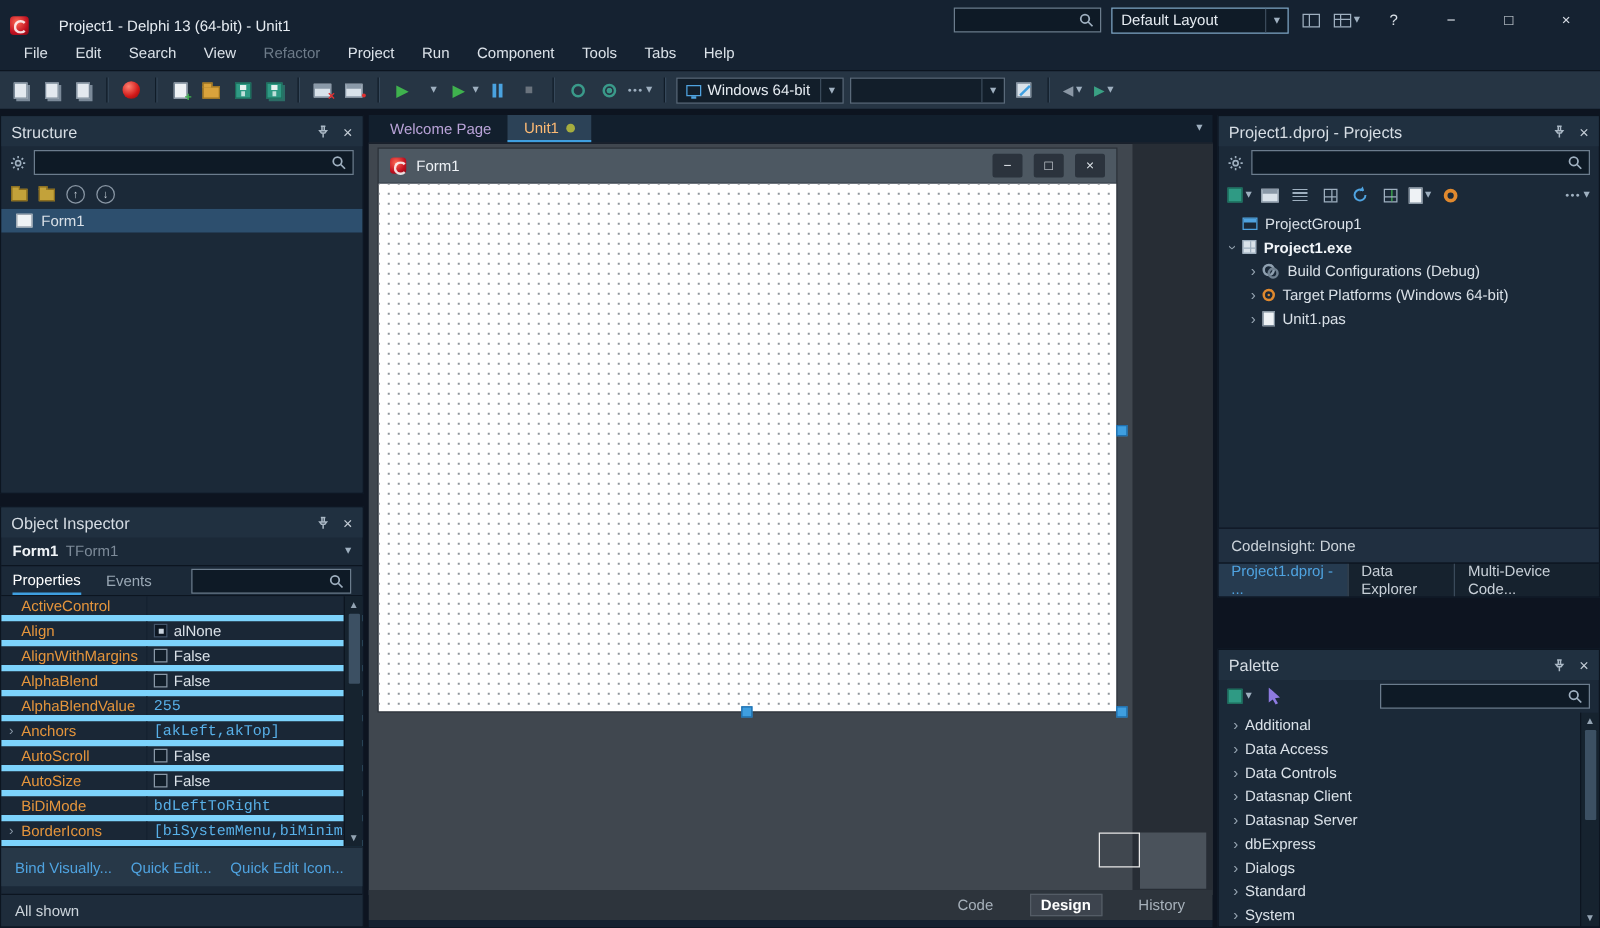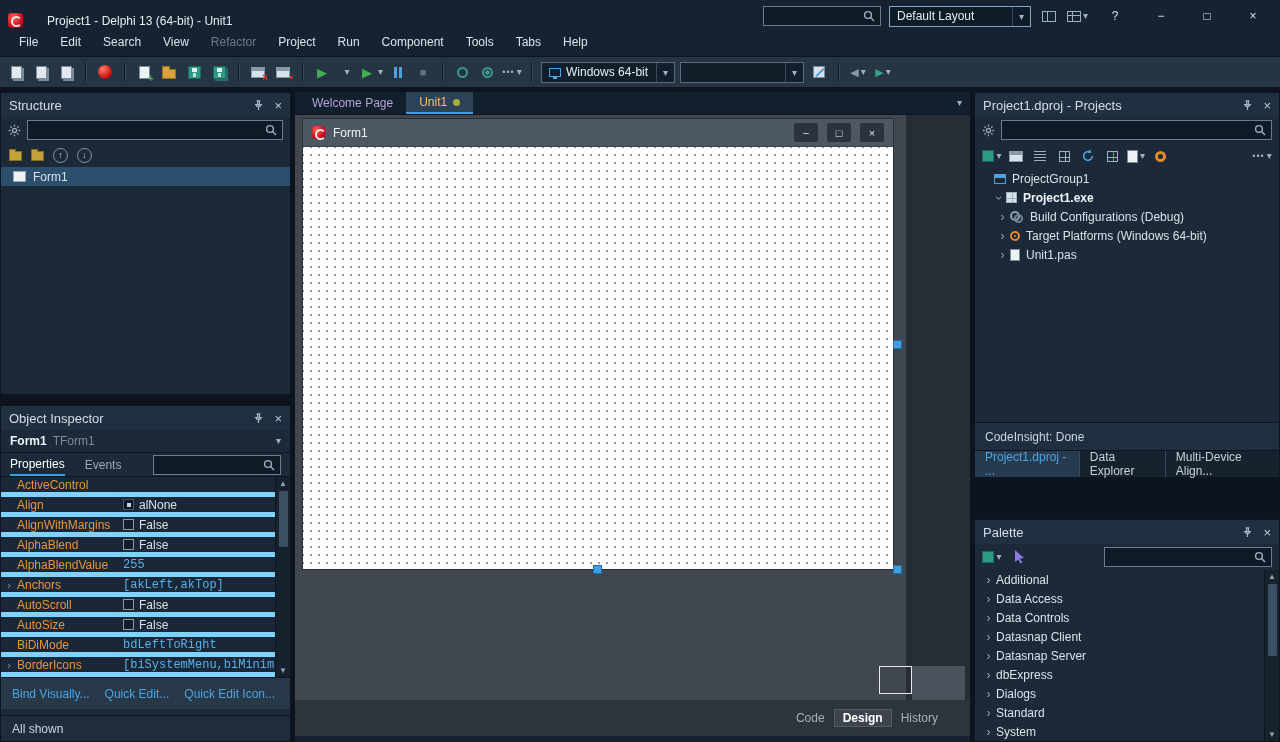--- a/index.html
+++ b/index.html
@@ -133,21 +133,21 @@
 .form-title{color:#eef2f6;}
 .fbtns{margin-left:auto;display:flex;gap:9px;}
 .fbtn{width:24px;height:19px;background:#2b333d;border-radius:2px;display:flex;align-items:center;justify-content:center;color:#dfe5ea;font-size:11px;}
 .form-client{position:absolute;top:28px;left:0;right:0;bottom:0;background:#fff;background-image:radial-gradient(#8f959b 0.9px,transparent 1px);background-size:8px 8px;background-position:4px 4px;}
 .handle{position:absolute;width:9px;height:9px;background:#3f9fe0;border:1px solid #1e6fae;}
 .h-rm{left:598px;top:225px;}
 .h-bm{left:298px;top:450px;}
 .h-br{left:598px;top:450px;}
 .mini1{position:absolute;left:584px;top:551px;width:33px;height:28px;border:1px solid #e8e8e8;}
 .mini2{position:absolute;left:617px;top:551px;width:53px;height:45px;background:#4a525b;}
-.viewbar{position:absolute;left:0;right:0;bottom:6px;height:36px;background:#2d343c;display:flex;align-items:center;justify-content:flex-end;gap:1px;padding-right:24px;}
+.viewbar{position:absolute;left:0;right:0;bottom:6px;height:24px;background:#2d343c;display:flex;align-items:center;justify-content:flex-end;gap:21px;padding-right:14px;}
 .vtab{padding:1px 8px;color:#a7b1bb;}
 .vtab.active{background:#3d444e;color:#fff;font-weight:bold;border:1px solid #545c66;}
 .center-bottom{position:absolute;left:0;right:0;bottom:0;height:6px;background:#152231;}
 
 
 .projects{top:4px;height:386px;}
 .ptools{height:26px;flex:none;display:flex;align-items:center;padding:0 7px;gap:4px;}
 .i-pkg{width:12px;height:12px;background:#2f9a84;border:1px solid #1c6b5a;}
 .i-list{width:12px;height:10px;background:repeating-linear-gradient(#9fb0c0 0 1px,transparent 1px 3px);}
 .i-grid{width:11px;height:11px;border:1px solid #9fb0c0;position:relative;}
@@ -607,21 +607,21 @@
               <span class="dots">•••</span>
               <span class="chev">▾</span>
             </span>
         </div>
         <div class="ptree">
             <div class="p-row" style="padding-left: 4px;">
               <span class="tchev"></span>
               <span class="pt-icon i-projgroup"></span>
               <span class="pt-label">ProjectGroup1</span>
             </div>
-            <div class="p-row" style="padding-left: 16px;">
+            <div class="p-row" style="padding-left: 4px;">
               <span class="tchev expanded">›</span>
               <span class="pt-icon i-projexe"></span>
               <span class="pt-label bold">Project1.exe</span>
             </div>
             <div class="p-row" style="padding-left: 20px;">
               <span class="tchev">›</span>
               <span class="pt-icon i-gears"></span>
               <span class="pt-label">Build Configurations (Debug)</span>
             </div>
             <div class="p-row" style="padding-left: 20px;">
@@ -634,21 +634,21 @@
               <span class="pt-icon i-unit"></span>
               <span class="pt-label">Unit1.pas</span>
             </div>
           </div>
         <div class="pstatus">
           <span>CodeInsight: Done</span>
         </div>
         <div class="ptabs">
             <span class="pbtab active">Project1.dproj - ...</span>
             <span class="pbtab">Data Explorer</span>
-            <span class="pbtab">Multi-Device Align...</span>
+            <span class="pbtab">Multi-Device Code...</span>
           </div>
       </div>
 
       <div class="panel palette">
         <div class="panel-header">
           <span>Palette</span>
           <span class="ph-actions">
             <svg width="11" height="11" viewBox="0 0 12 12">
                 <path fill="none" stroke="#aab8c5" stroke-width="1.3" d="M4 1h4M5 1v4M7 1v4M3 5h6l-1.5 2h-3zM6 7v4"></path>
               </svg>

